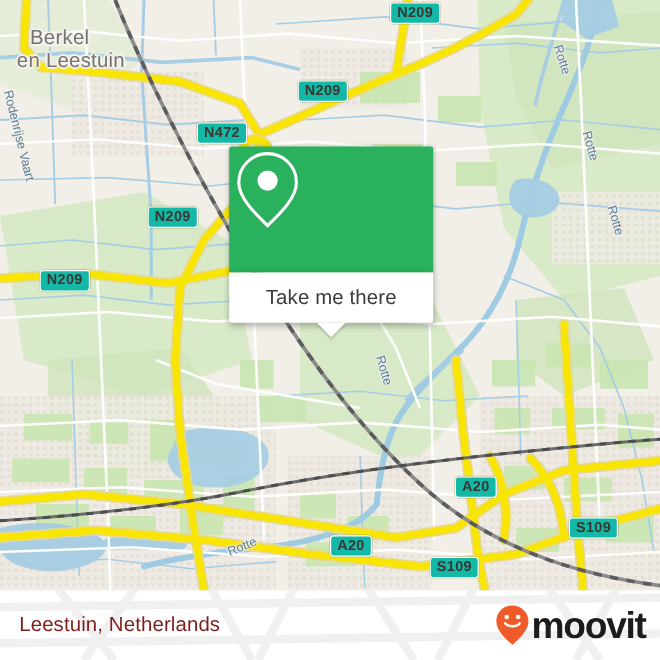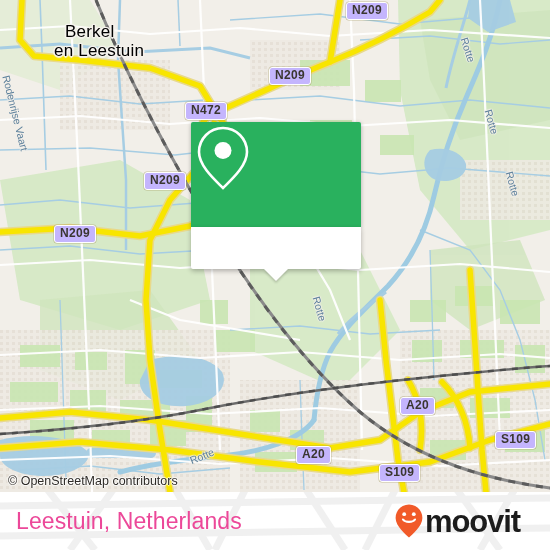--- a/index.html
+++ b/index.html
@@ -17,47 +17,45 @@
 
   
   .mlabel{
     position:absolute;
     font-family:"Liberation Sans", sans-serif;
     color:#46423c;
     white-space:nowrap;
     pointer-events:none;
   }
   .place-name{
-    font-size:17px;color:#000000;letter-spacing:.2px;
+    font-size:17px;color:#737373;letter-spacing:.2px;
     text-shadow:
       1.5px 0 1px #f6f3ee,-1.5px 0 1px #f6f3ee,0 1.5px 1px #f6f3ee,0 -1.5px 1px #f6f3ee,
       1px 1px 1px #f6f3ee,-1px -1px 1px #f6f3ee,1px -1px 1px #f6f3ee,-1px 1px 1px #f6f3ee;
-    margin-left: 40px;
   }
   .water-name{
     font-size:10.5px;color:#5b7f9b;
     text-shadow:
       1px 0 1px #f2efe9,-1px 0 1px #f2efe9,0 1px 1px #f2efe9,0 -1px 1px #f2efe9;
   }
 
   
   .shield{
     position:absolute;
-    background:#c4b5fd;
+    background:#14b8a6;
     border:1.5px solid #ffffff;
     border-radius:3px;
     color:#3a3630;
     font-size:12px;
     font-weight:bold;
     letter-spacing:.3px;
     padding:1px 5px 2px 5px;
     line-height:13px;
     box-shadow:0 0 0 .5px rgba(160,150,90,.55);
     white-space:nowrap;
-    margin-left:21px;
   }
 
   
   .attrib{
     position:absolute;left:8px;bottom:4px;
     font-size:12.5px;color:#2e2b27;
     font-family:"Liberation Sans", sans-serif;
     text-shadow:1px 0 1px rgba(255,255,255,.9),-1px 0 1px rgba(255,255,255,.9),0 1px 1px rgba(255,255,255,.9),0 -1px 1px rgba(255,255,255,.9);
   }
 
@@ -88,24 +86,24 @@
   }
 
   
   #footer{
     position:absolute;left:0;bottom:0;width:550px;height:58px;
     background:#ffffff;overflow:hidden;
   }
   #footer-watermark{position:absolute;left:0;top:-12px;width:550px;height:70px;opacity:1;}
   #footer-title{
     position:absolute;left:16px;top:50%;transform:translateY(-50%);
-    font-size:23px;color:#ec4899;letter-spacing:.1px;
+    font-size:17px;color:#7f1d1d;letter-spacing:.1px;
   }
   #brand{
-    position:absolute;right:30px;top:50%;transform:translateY(-50%);
+    position:absolute;right:12px;top:50%;transform:translateY(-50%);
     display:flex;align-items:center;gap:1px;
   }
   #brand .brandword{
     font-size:31px;font-weight:bold;color:#1c1c1c;letter-spacing:-1.1px;
     line-height:31px;
   }
 </style>
 </head>
 <body>
 
@@ -288,30 +286,30 @@
     <div class="shield" style="left:325px;top:2px;">N209</div>
     <div class="shield" style="left:248px;top:67px;">N209</div>
     <div class="shield" style="left:164px;top:102px;">N472</div>
     <div class="shield" style="left:123px;top:172px;">N209</div>
     <div class="shield" style="left:33px;top:225px;">N209</div>
     <div class="shield" style="left:379px;top:397px;">A20</div>
     <div class="shield" style="left:275px;top:446px;">A20</div>
     <div class="shield" style="left:474px;top:431px;">S109</div>
     <div class="shield" style="left:358px;top:464px;">S109</div>
 
-    <div class="attrib">© OpenStreetMap contributors</div>
 
     <div id="callout">
       <div id="callout-top">
         <svg width="64" height="72" viewBox="0 0 64 72">
           <path d="M32 6 C18.7 6 8 16.7 8 30 C8 44 24 58 32 66 C40 58 56 44 56 30 C56 16.7 45.3 6 32 6 Z" fill="none" stroke="#ffffff" stroke-width="2.6"></path>
           <circle cx="32" cy="28.5" r="8.5" fill="#ffffff"></circle>
         </svg>
       </div>
       <div id="callout-bottom">
+        <span class="cta">Take me there</span>
         <div id="callout-tail"></div>
       </div>
     </div>
 
   </div>
 
   <div id="footer">
     <svg id="footer-watermark" viewBox="0 0 550 70">
       <g stroke="#f0f0f0" stroke-width="7" fill="none">
         <path d="M40,0 L95,70"></path>

